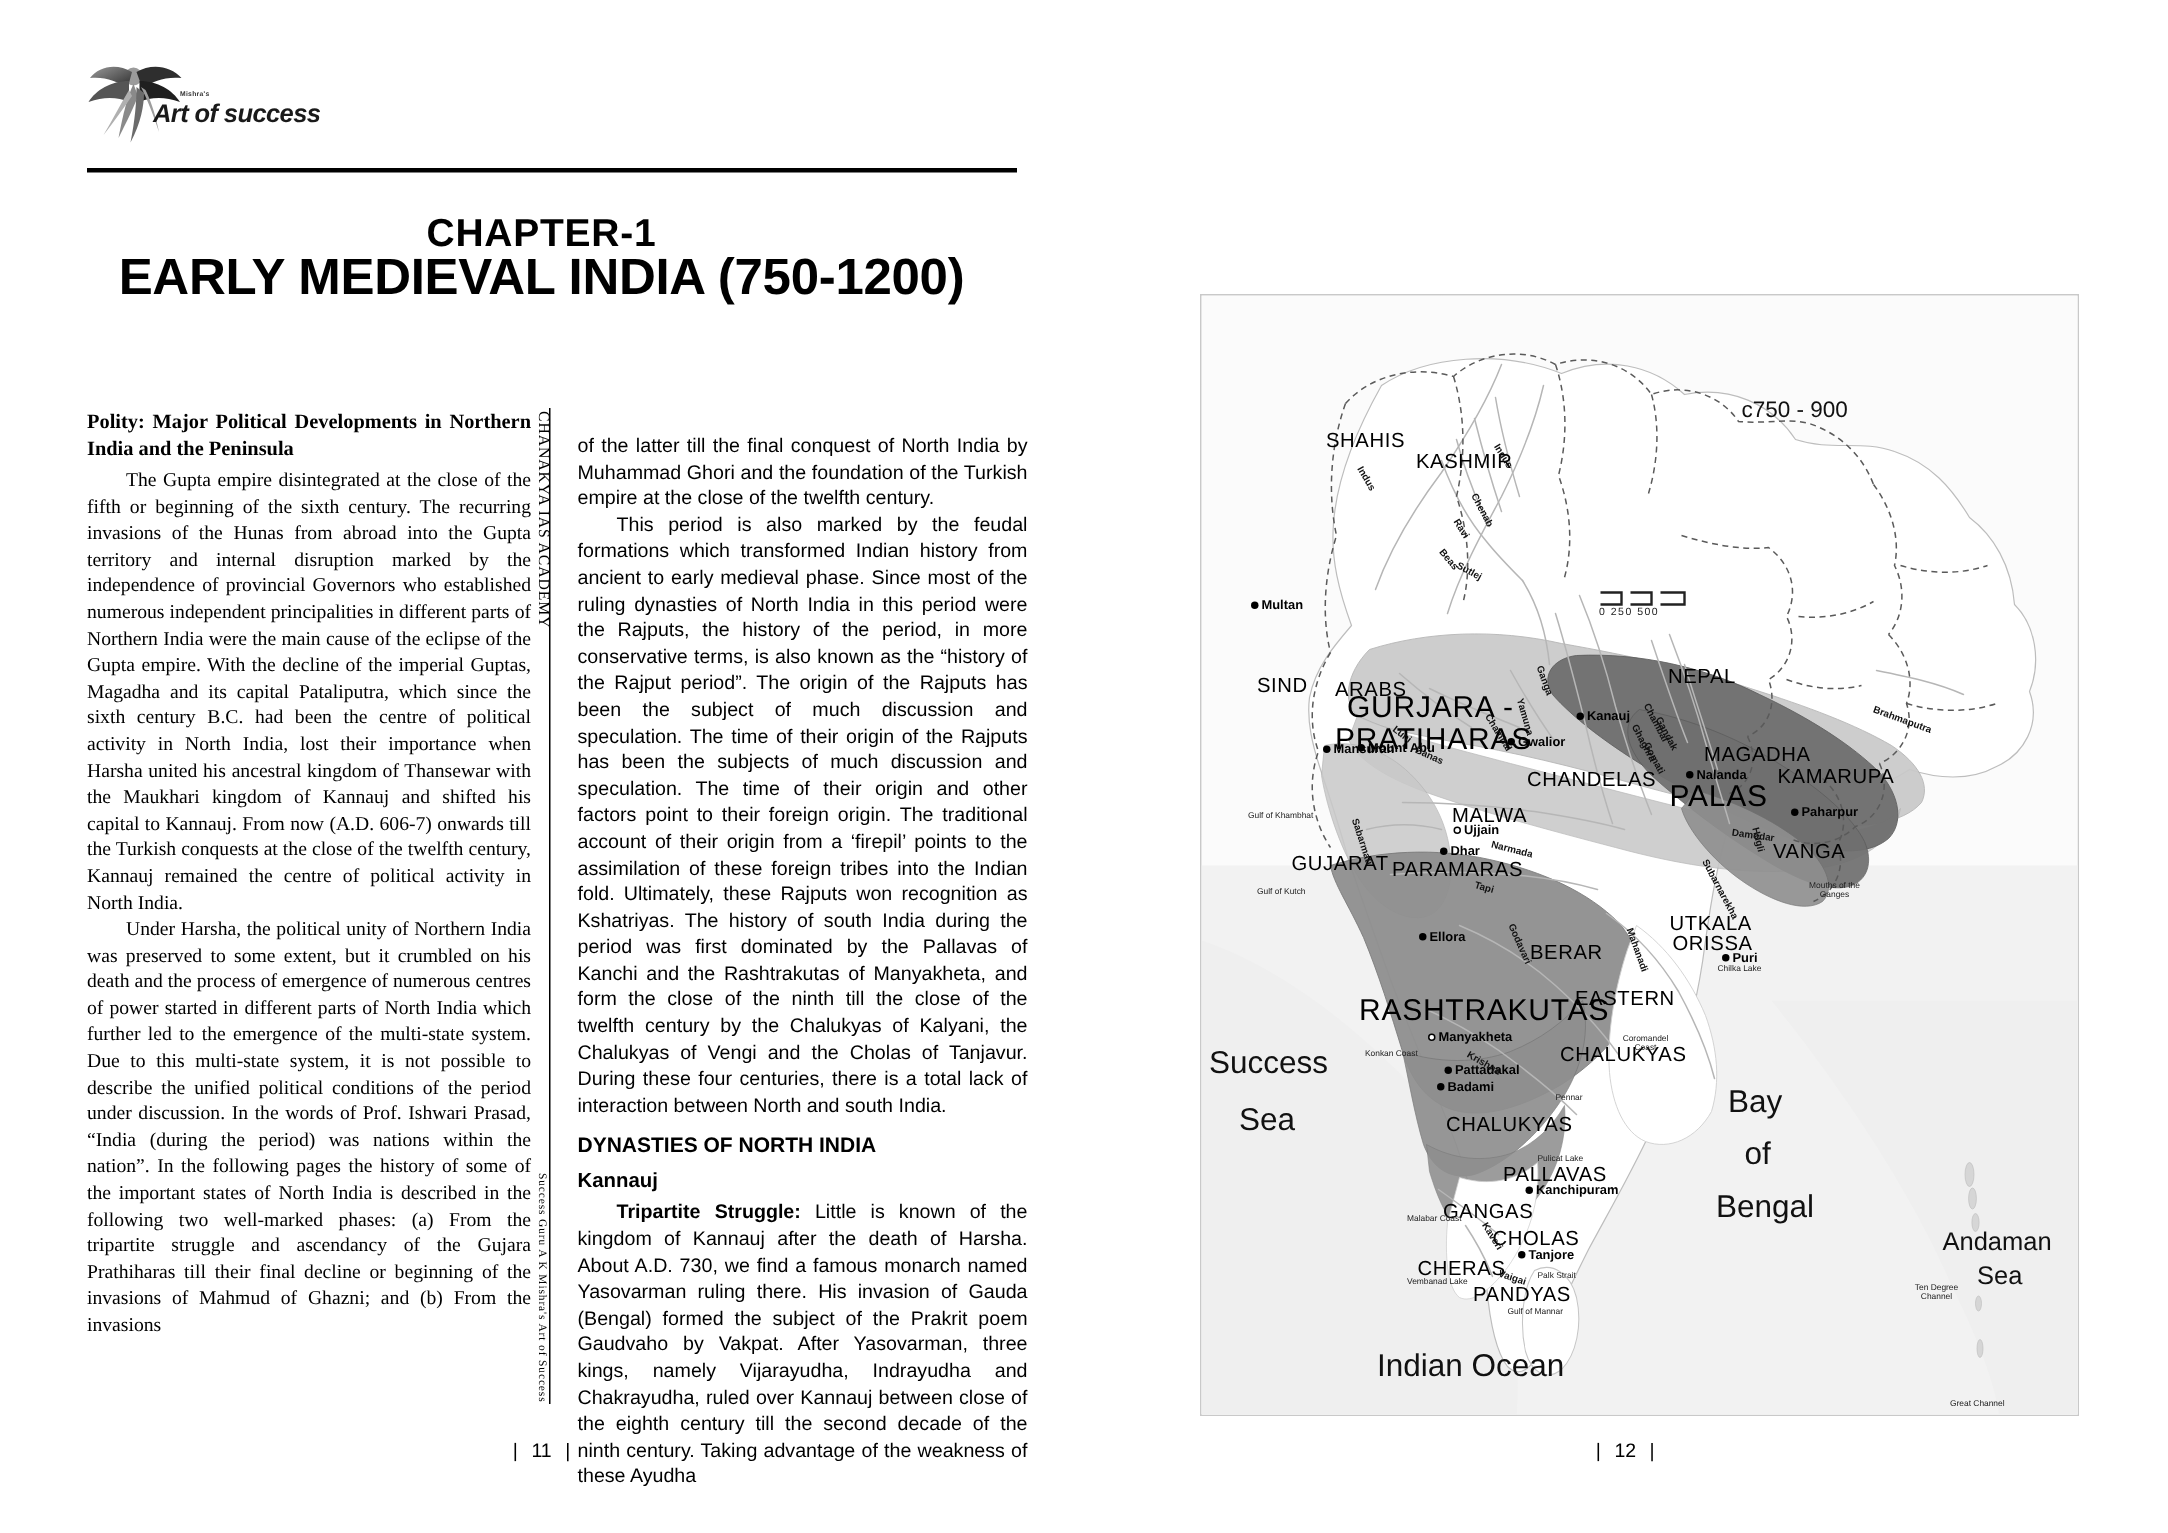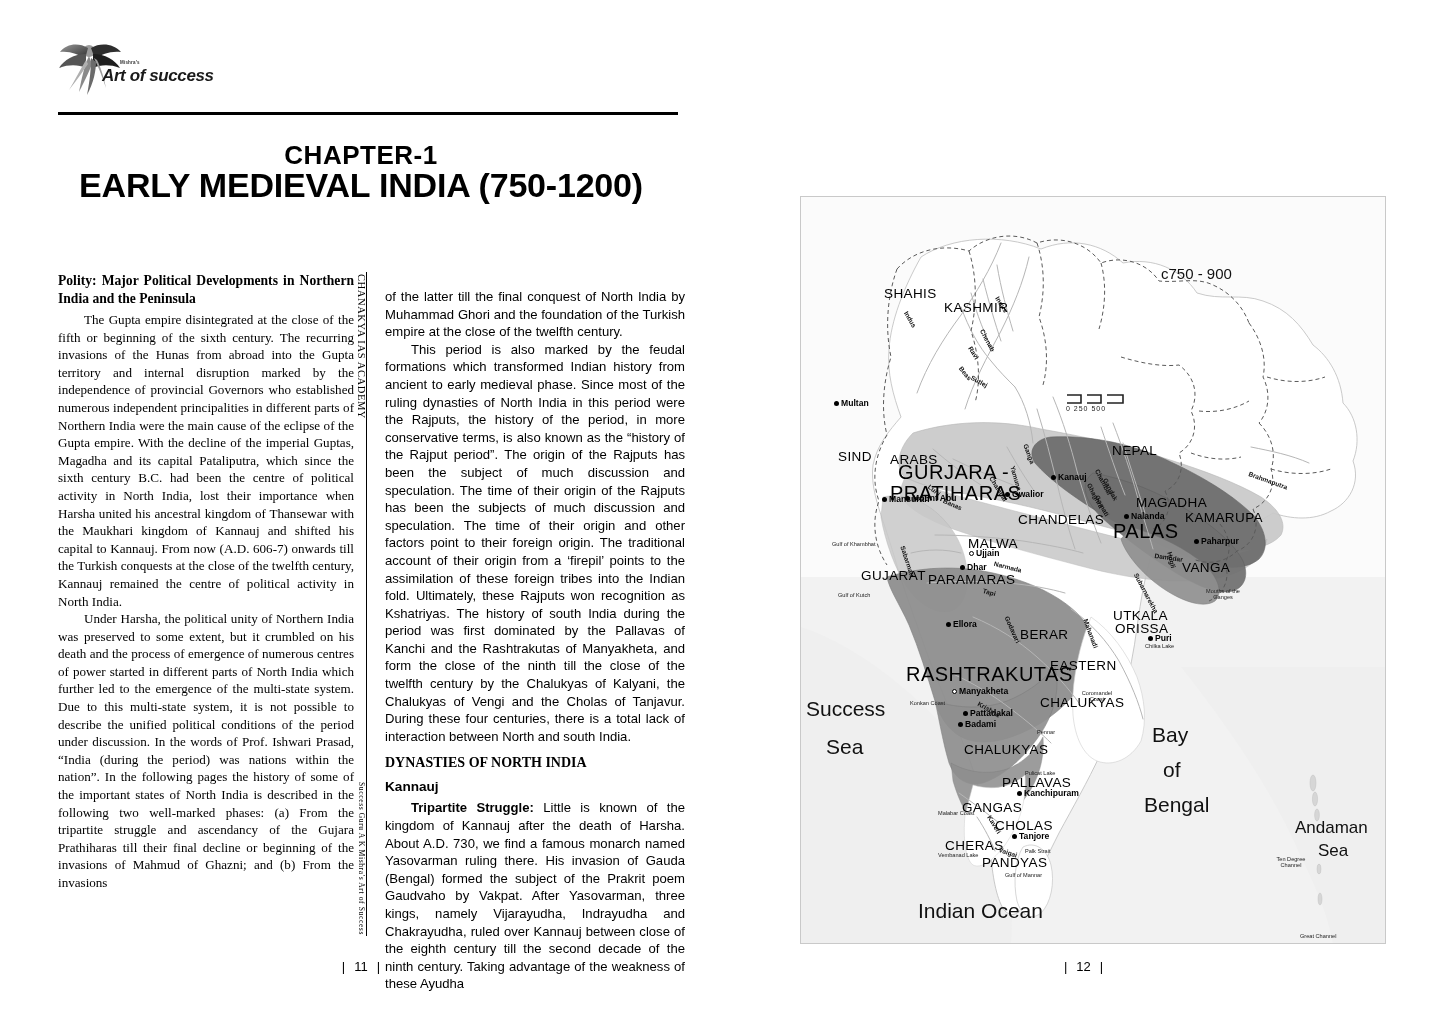--- a/index.html
+++ b/index.html
@@ -29,21 +29,21 @@
                 font-size:26px; font-weight:700; letter-spacing:.5px;
                 font-family:"Liberation Sans", sans-serif; }
   .chapter-title { position:absolute; left:0; top:166px; width:722px; text-align:center;
                    font-size:34px; font-weight:700; letter-spacing:-.2px; }
 
   .col { position:absolute; text-align:justify; font-size:13.1px; line-height:17.6px;
          font-family:"Liberation Sans", sans-serif; }
   .col p { margin:0; text-indent:26px; }
   .col p.noind { text-indent:0; }
   .col h3 { margin:0 0 3px 0; font-size:13.6px; line-height:18px; font-weight:700; }
-  .col h2 { margin:9px 0 5px 0; font-size:14px; line-height:18px; font-weight:700;font-family:Liberation Serif, serif; }
+  .col h2 { margin:9px 0 5px 0; font-size:14px; line-height:18px; font-weight:700; }
   .col h4 { margin:6px 0 3px 0; font-size:13.6px; line-height:18px; font-weight:700; }
 
   #left-col-1 { left:58px; top:272px; width:296px;font-family:Liberation Serif, serif; }
   #left-col-2 { left:385px; top:288px; width:300px; }
 
   .vrule { position:absolute; width:1px; background:#000; }
   .vr-1 { left:366px; top:272px; height:664px; }
 
   .sidetext { position:absolute; writing-mode:vertical-rl; text-orientation:mixed;
               font-family:"Liberation Serif", serif; letter-spacing:.6px; }

